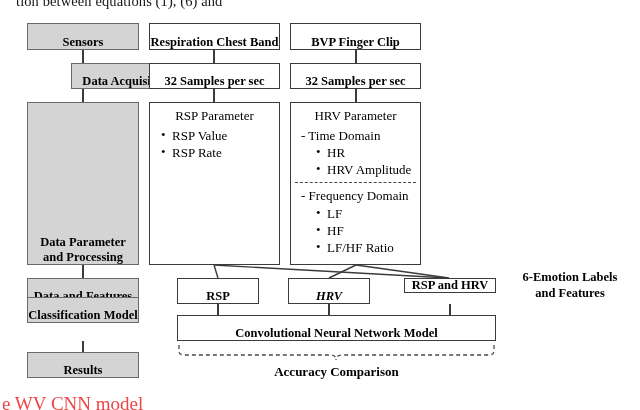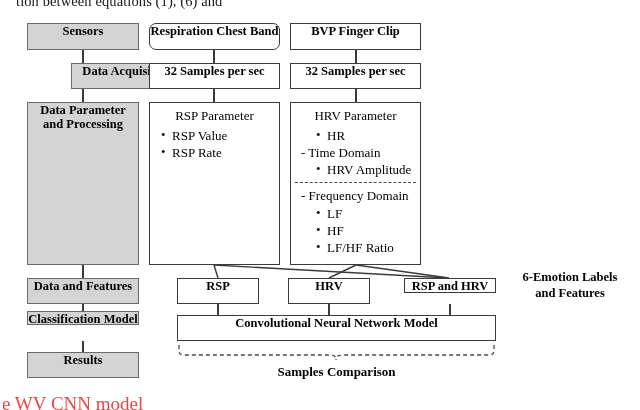--- a/index.html
+++ b/index.html
@@ -41,21 +41,21 @@
     font-size: 19px;
     white-space: nowrap;
     color: #ef4444;
   }
 
   
   .box {
     border: 1.6px solid #3b3b3b;
     background: #ffffff;
     display: flex;
-    align-items: flex-start;
+    align-items: flex-end;
     justify-content: center;
     text-align: center;
     font-weight: bold;
     font-size: 12.5px;
     line-height: 1.15;
     color: #000;
   }
   .box.gray {
     background: #d4d4d4;
     border-color: #6a6a6a;
@@ -156,31 +156,31 @@
   </div>
 
   <div class="abs vline" style="left:82px; top:265px; height:13px;"></div>
 
   <div class="abs box gray" style="left:27px; top:278px; width:112px; height:26px;">
     <span>Data and Features</span>
   </div>
 
   <div class="abs vline" style="left:82px; top:304px; height:11px;"></div>
 
-  <div class="abs box gray" style="left:27px; top:311px; width:112px; height:14px;">
+  <div class="abs box gray" style="left:27px; top:297px; width:112px; height:26px;">
     <span>Classification Model</span>
   </div>
 
   <div class="abs vline" style="left:82px; top:341px; height:11px;"></div>
 
   <div class="abs box gray" style="left:27px; top:352px; width:112px; height:26px;">
     <span>Results</span>
   </div>
 
-  <div class="abs box" style="left:149px; top:23px; width:131px; height:27px;border-radius:7px;">
+  <div class="abs box" style="left:149px; top:23px; width:131px; height:27px;">
     <span>Respiration Chest Band</span>
   </div>
 
   <div class="abs vline" style="left:213px; top:50px; height:13px;"></div>
 
   <div class="abs box" style="left:149px; top:63px; width:131px; height:26px;">
     <span>32 Samples per sec</span>
   </div>
 
   <div class="abs vline" style="left:213px; top:89px; height:13px;"></div>
@@ -204,60 +204,60 @@
   <div class="abs box" style="left:290px; top:63px; width:131px; height:26px;">
     <span>32 Samples per sec</span>
   </div>
 
   <div class="abs vline" style="left:355px; top:89px; height:13px;"></div>
 
   <div class="abs box tall" style="left:290px; top:102px; width:131px; height:163px;">
     <div class="panel-inner">
       <div class="panel-title">HRV Parameter</div>
       <div class="panel-list">
+        <div class="li dash">- Time Domain</div>
         <div class="li bullet indent">HR</div>
-        <div class="li dash">- Time Domain</div>
         <div class="li bullet indent">HRV Amplitude</div>
       </div>
       <div class="dashsep"></div>
       <div class="panel-list">
         <div class="li dash">- Frequency Domain</div>
         <div class="li bullet indent">LF</div>
         <div class="li bullet indent">HF</div>
         <div class="li bullet indent">LF/HF Ratio</div>
       </div>
     </div>
   </div>
 
   <div class="abs box" style="left:177px; top:278px; width:82px; height:26px;">
     <span>RSP</span>
   </div>
 
-  <div class="abs box" style="left:288px; top:278px; width:82px; height:26px;">
+  <div class="abs box" style="left:288px; top:278px; width:82px; height:26px;font-style:italic;">
     <span>HRV</span>
   </div>
 
   <div class="abs box" style="left:404px; top:278px; width:92px; height:15px;">
     <span>RSP and HRV</span>
   </div>
 
   <div class="abs vline" style="left:217px; top:304px; height:11px;"></div>
   <div class="abs vline" style="left:328px; top:304px; height:11px;"></div>
   <div class="abs vline" style="left:449px; top:304px; height:11px;"></div>
 
   <div class="abs box" style="left:177px; top:315px; width:319px; height:26px;">
     <span>Convolutional Neural Network Model</span>
   </div>
 
   <div class="abs sidelabel" style="left:503px; top:270px; width:134px;text-align:center;">
     <div>6-Emotion Labels</div>
     <div>and Features</div>
   </div>
 
-  <div class="abs bottomlabel" style="left:177px; top:364px; width:319px;">Samples Comparison</div>
+  <div class="abs bottomlabel" style="left:177px; top:364px; width:319px;">Accuracy Comparison</div>
 
   <div class="abs captiontext">e WV CNN model</div>
 
   <svg class="overlay" viewBox="0 0 640 410">
     <g stroke="#3b3b3b" stroke-width="1.4" fill="none">
 
       <line x1="214" y1="265" x2="218" y2="278"></line>
       <line x1="214" y1="265" x2="448" y2="278"></line>
 
       <line x1="356" y1="265" x2="329" y2="278"></line>

